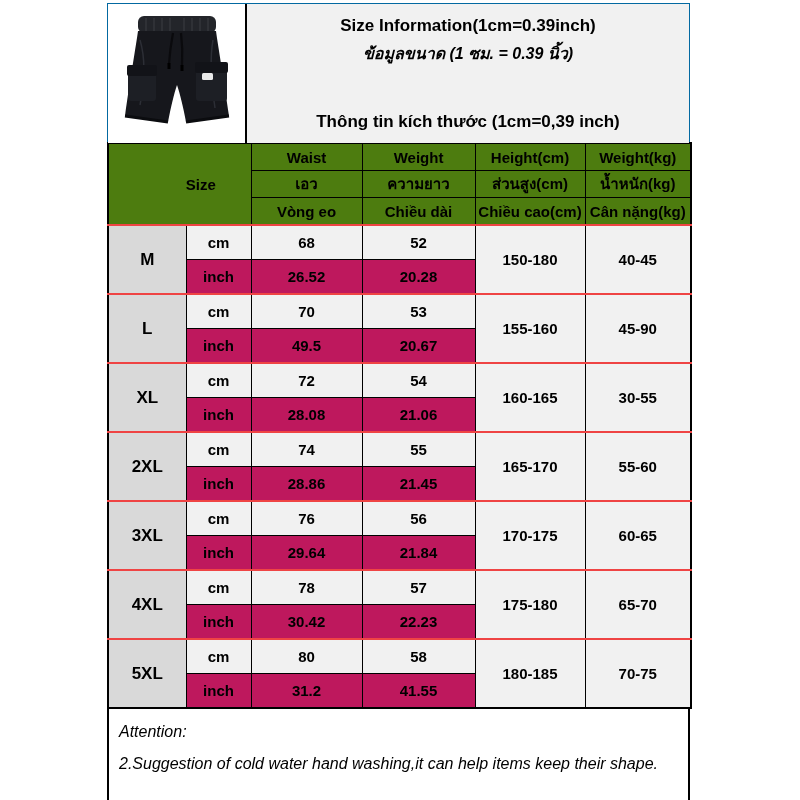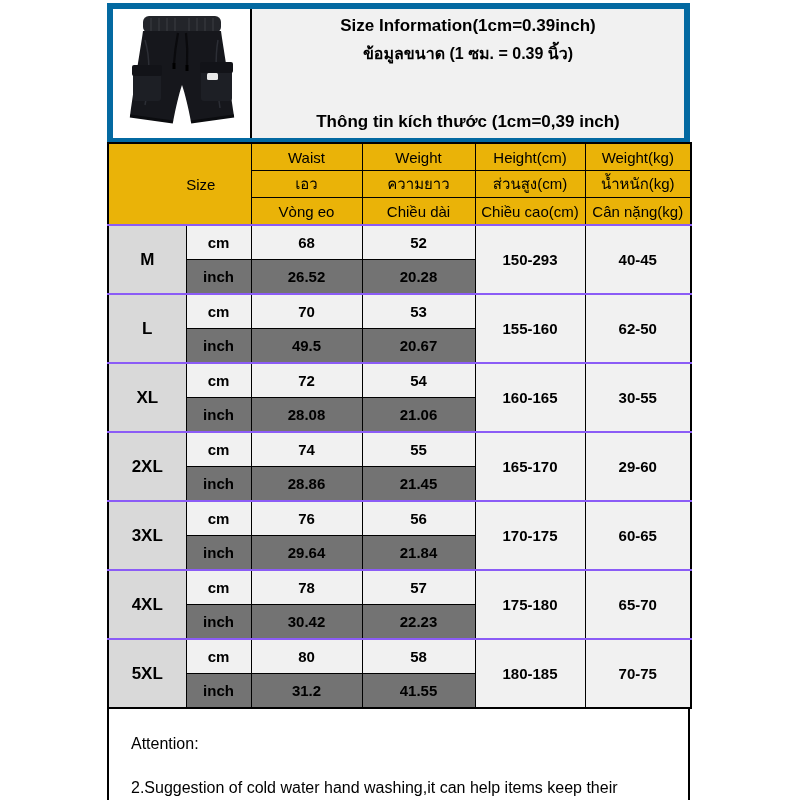--- a/index.html
+++ b/index.html
@@ -4,49 +4,49 @@
 <style>
   html,body{margin:0;padding:0;}
   body{
     width:800px;height:800px;background:#ffffff;position:relative;
     font-family:"Liberation Sans","DejaVu Sans",sans-serif;color:#000;
     -webkit-font-smoothing:antialiased;
   }
   .sheet{position:absolute;left:107px;top:3px;width:583px;}
 
   
-  .top{display:flex;height:141px;border:6px solid #0369a1;box-sizing:border-box;background:#f1f1f1;}
+  .top{display:flex;height:141px;border:1px solid #0369a1;box-sizing:border-box;background:#f1f1f1;}
   .imgcell{flex:0 0 139px;width:139px;background:#ffffff;border-right:2px solid #000;
     display:flex;align-items:center;justify-content:center;box-sizing:border-box;}
   .titlecell{flex:1;display:flex;flex-direction:column;justify-content:center;
     align-items:center;background:#f1f1f1;}
   .titlecell div{line-height:28px;font-weight:bold;text-align:center;}
   .t-en{font-size:17px;}
-  .t-th{font-size:16px;}
+  .t-th{font-size:16px;font-style:italic;}
   .t-vi{font-size:17px;margin-top:40px;}
 
   
   table.size-table{width:583px;border-collapse:collapse;table-layout:fixed;
     margin-top:-2px;border:2px solid #000;}
   table.size-table td{border:1px solid #000;text-align:center;vertical-align:middle;
     overflow:hidden;white-space:nowrap;}
-  tr.hrow td{background:#eab308;font-weight:normal;font-size:15px;height:24px;}
+  tr.hrow td{background:#4d7c0f;font-weight:bold;font-size:15px;height:24px;}
   tr.hrow.th-row td{font-size:15px;}
   td.size-big{background:#d9d9d9;font-weight:bold;font-size:30px;padding-left:43px;}
   tr.drow td{height:31px;font-weight:bold;font-size:15px;}
   tr.drow.cm td{background:#f1f1f1;}
-  tr.drow.inch td{background:#737373;}
+  tr.drow.inch td{background:#be185d;}
   table.size-table td.szcell{background:#d9d9d9;font-weight:bold;font-size:17px;}
   table.size-table td.range{background:#f1f1f1;}
-  tr.group td{border-top:2px solid #8b5cf6;}
+  tr.group td{border-top:2px solid #ef4444;}
 
   
   .attention{border:2px solid #000;margin-top:-2px;height:138px;box-sizing:border-box;
     padding:5px 8px 0 6px;background:#ffffff;font-size:16px;line-height:28px;}
-  .attention p{margin:16px;}
+  .attention p{margin:4px;font-style:italic;}
 </style>
 </head>
 <body>
 
 <div class="sheet">
 
   <div class="top">
     <div class="imgcell">
       <svg width="122" height="128" viewBox="0 0 122 128">
 
@@ -122,36 +122,36 @@
         <td>Chiều dài</td>
         <td>Chiều cao(cm)</td>
         <td>Cân nặng(kg)</td>
       </tr>
 
       <tr class="drow cm group">
         <td class="szcell" rowspan="2">M</td>
         <td>cm</td>
         <td>68</td>
         <td>52</td>
-        <td class="range" rowspan="2">150-293</td>
+        <td class="range" rowspan="2">150-180</td>
         <td class="range" rowspan="2">40-45</td>
       </tr>
       <tr class="drow inch">
         <td>inch</td>
         <td>26.52</td>
         <td>20.28</td>
       </tr>
 
       <tr class="drow cm group">
         <td class="szcell" rowspan="2">L</td>
         <td>cm</td>
         <td>70</td>
         <td>53</td>
         <td class="range" rowspan="2">155-160</td>
-        <td class="range" rowspan="2">62-50</td>
+        <td class="range" rowspan="2">45-90</td>
       </tr>
       <tr class="drow inch">
         <td>inch</td>
         <td>49.5</td>
         <td>20.67</td>
       </tr>
 
       <tr class="drow cm group">
         <td class="szcell" rowspan="2">XL</td>
         <td>cm</td>
@@ -165,21 +165,21 @@
         <td>28.08</td>
         <td>21.06</td>
       </tr>
 
       <tr class="drow cm group">
         <td class="szcell" rowspan="2">2XL</td>
         <td>cm</td>
         <td>74</td>
         <td>55</td>
         <td class="range" rowspan="2">165-170</td>
-        <td class="range" rowspan="2">29-60</td>
+        <td class="range" rowspan="2">55-60</td>
       </tr>
       <tr class="drow inch">
         <td>inch</td>
         <td>28.86</td>
         <td>21.45</td>
       </tr>
 
       <tr class="drow cm group">
         <td class="szcell" rowspan="2">3XL</td>
         <td>cm</td>

